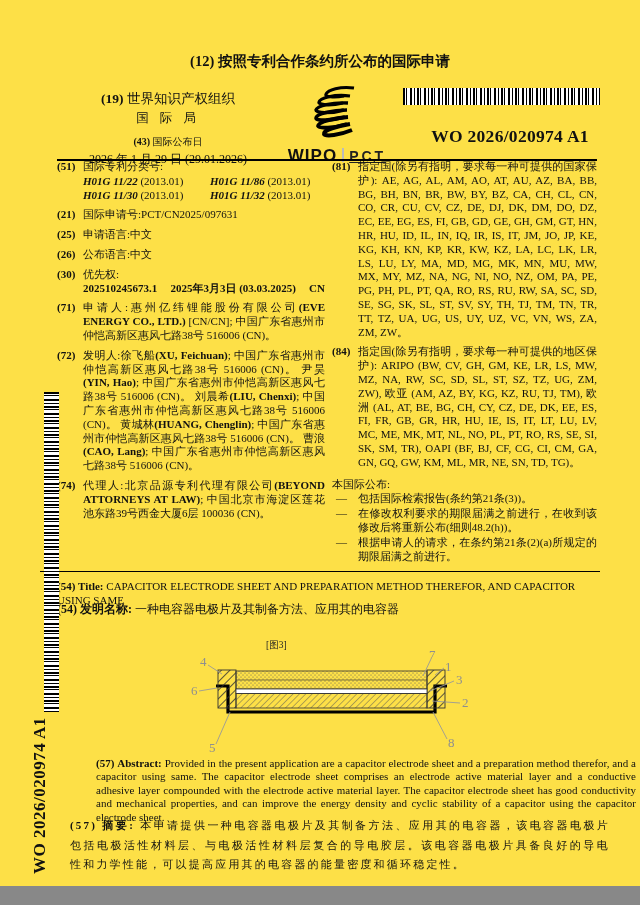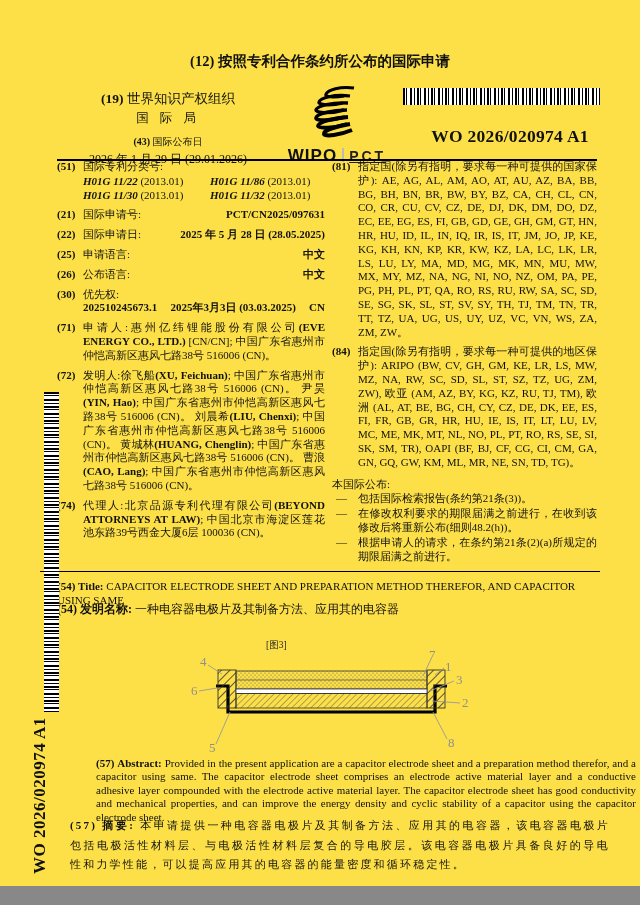--- a/index.html
+++ b/index.html
@@ -36,22 +36,22 @@
           font-size:17.5px; font-weight:bold; letter-spacing:.3px;}
   .hrule1{position:absolute; top:159px; left:57px; width:540px; height:2px; background:#000;}
   .hrule2{position:absolute; top:571px; left:40px; width:560px; height:1px; background:#000;}
 
   
   .col{position:absolute; top:160px; font-size:11px; line-height:13.8px; text-align:justify;}
   .col-l{left:57px; width:268px;}
   .col-r{left:332px; width:265px;}
   .field{position:relative; padding-left:26px; margin-bottom:6px;}
   .fnum{position:absolute; left:0; top:0; font-weight:bold;}
-  .row{display:flex; justify-content:space-between;gap:12px;}
-  .val{font-weight:bold; white-space:nowrap;}
+  .row{display:flex; }
+  .val{font-weight:normal; white-space:nowrap;}
   .codes{display:grid; grid-template-columns:1fr 1fr; column-gap:12px; margin-top:1px;}
   .prio{display:flex; justify-content:space-between; font-weight:bold;}
   .pubnotice{margin-top:8px;}
   .pubitem{position:relative; padding-left:26px; margin-top:1px;}
   .pubitem .dash{position:absolute; left:4px; top:0;}
 
   
   .title-en{position:absolute; top:580px; left:57px; width:543px; font-size:11px; line-height:13.5px;}
   .title-zh{position:absolute; top:601px; left:57px; width:543px; font-size:12px;}
   .fig-caption{position:absolute; top:639px; left:218px; font-size:9.5px; color:#222;padding-left:48px;}
@@ -117,27 +117,20 @@
     </div>
 
     <div class="field">
       <span class="fnum">(21)</span>
       <div class="row">
           <span>国际申请号:</span>
           <span class="val">PCT/CN2025/097631</span>
         </div>
     </div>
 
-    <div class="field">
-      <span class="fnum">(22)</span>
-      <div class="row">
-          <span>国际申请日:</span>
-          <span class="val">2025 年 5 月 28 日 (28.05.2025)</span>
-        </div>
-    </div>
 
     <div class="field">
       <span class="fnum">(25)</span>
       <div class="row">
           <span>申请语言:</span>
           <span class="val">中文</span>
         </div>
     </div>
 
     <div class="field">

